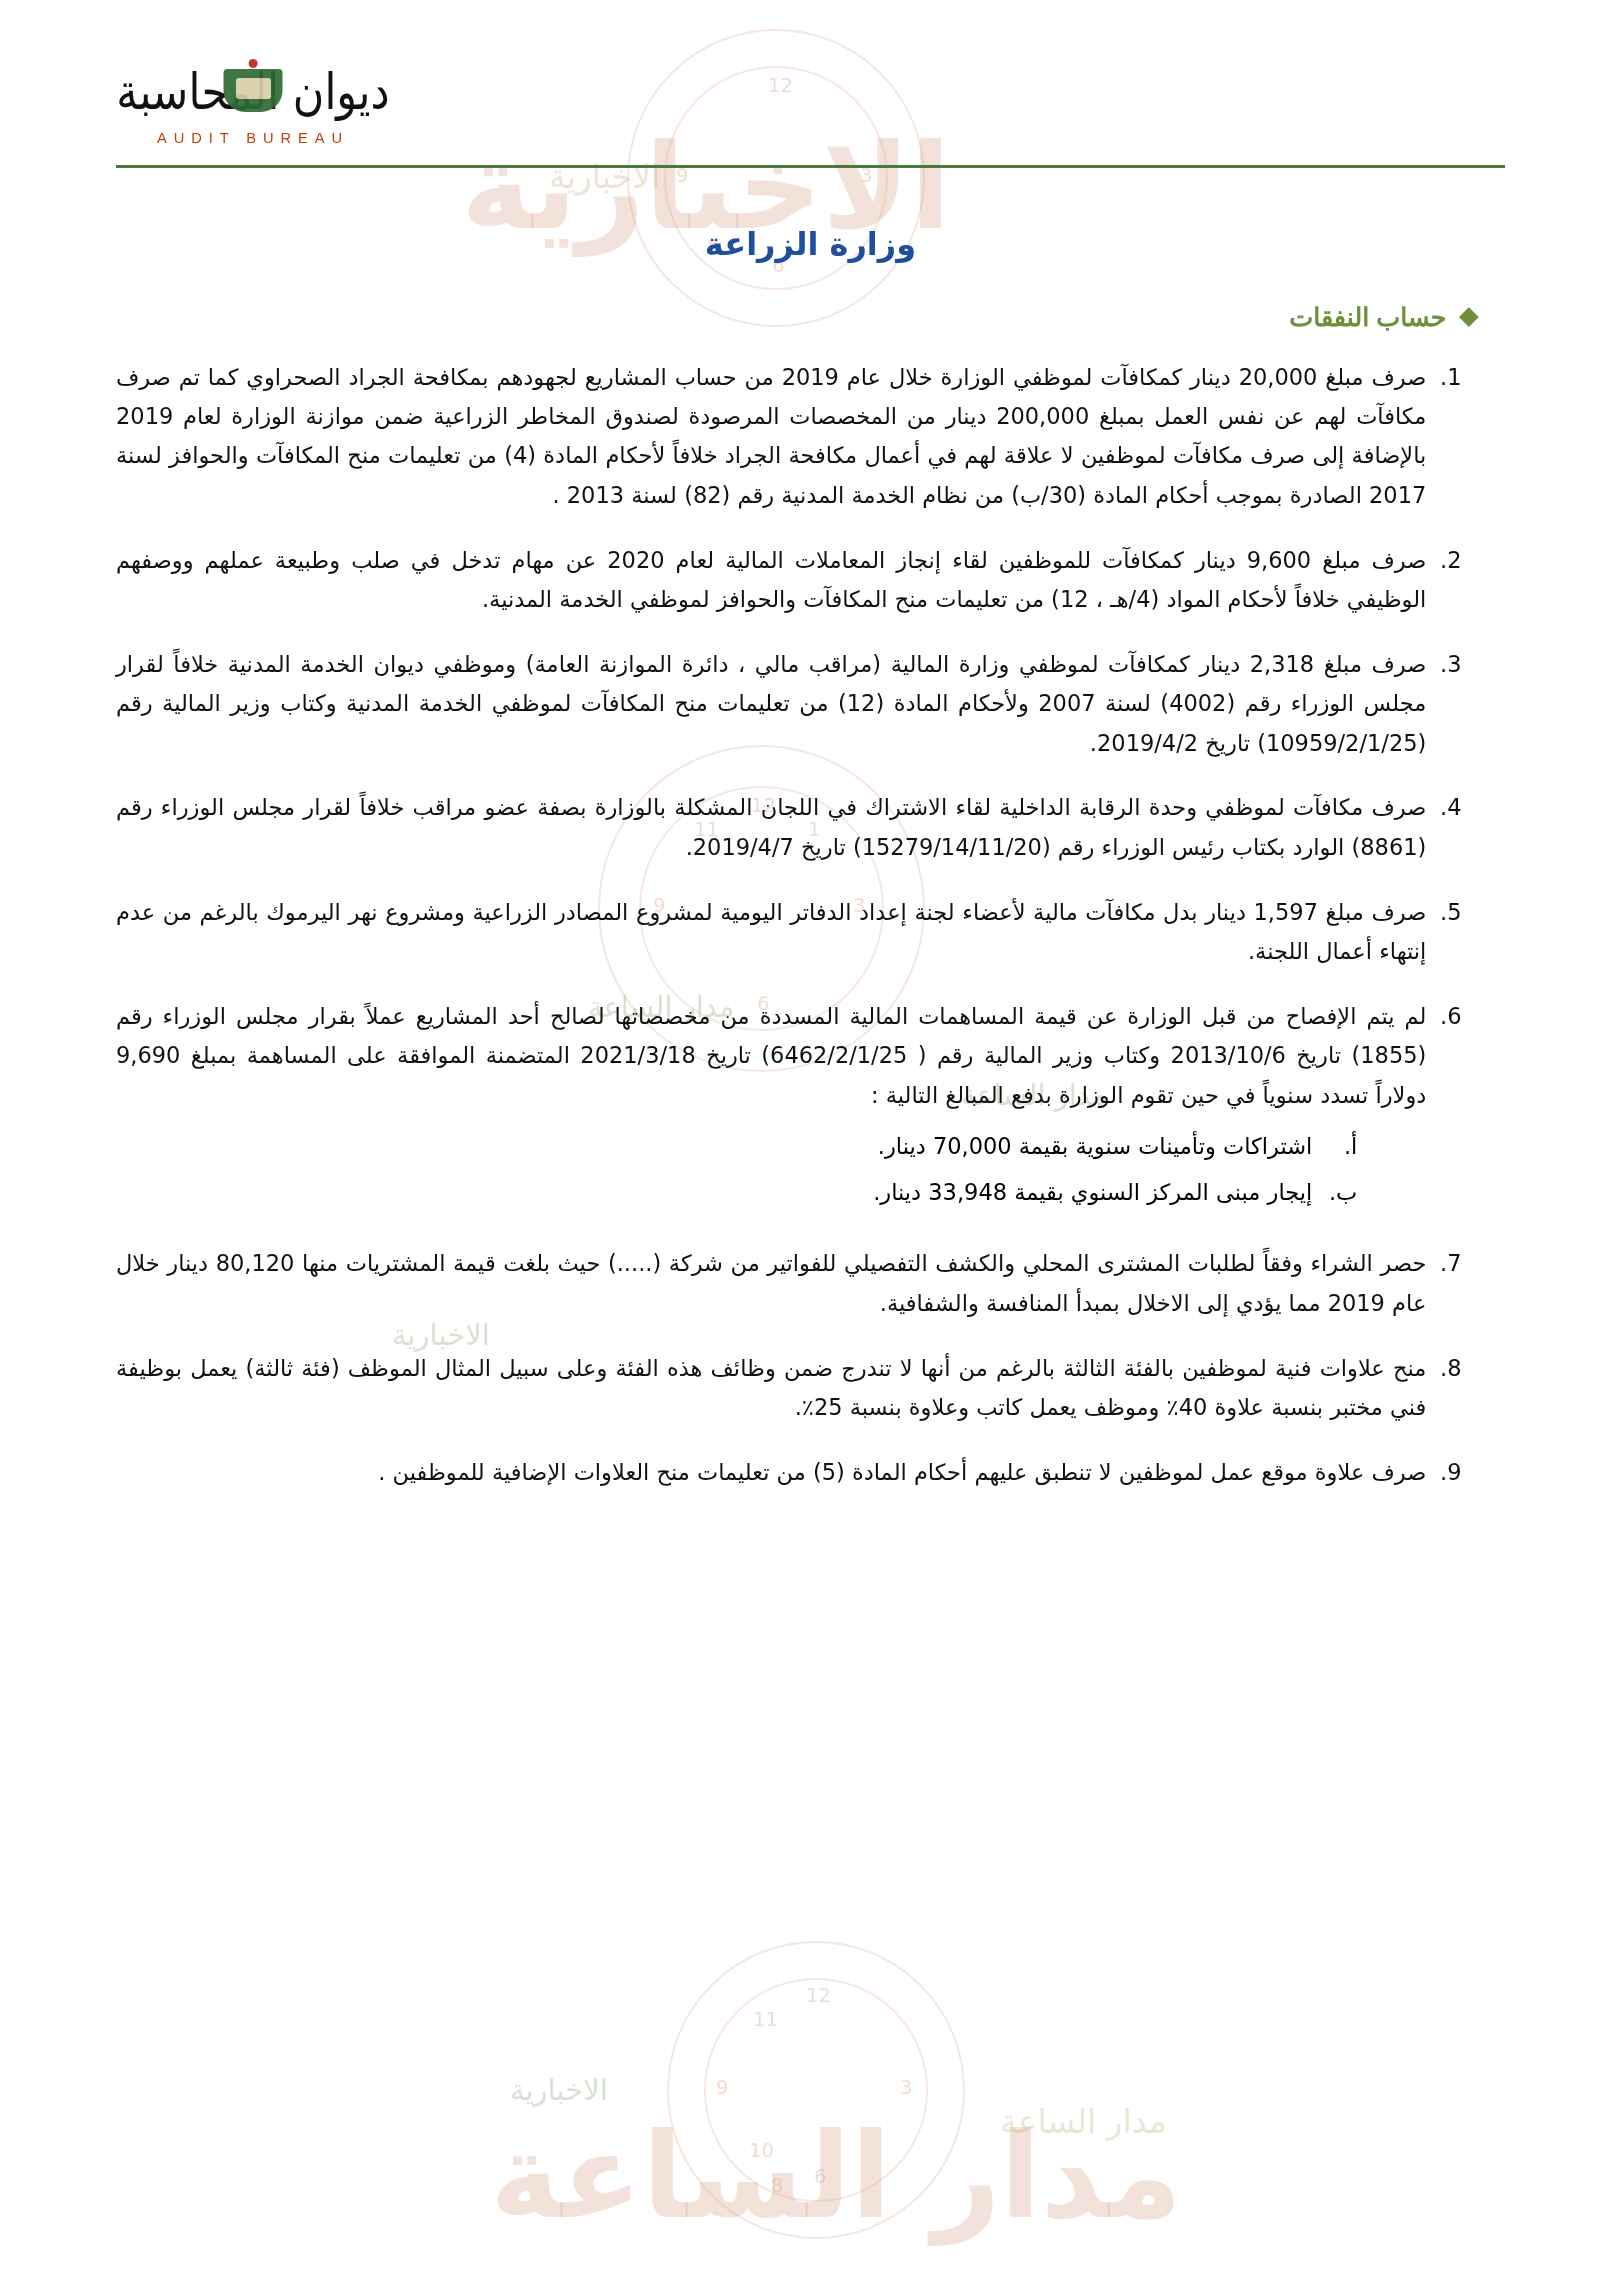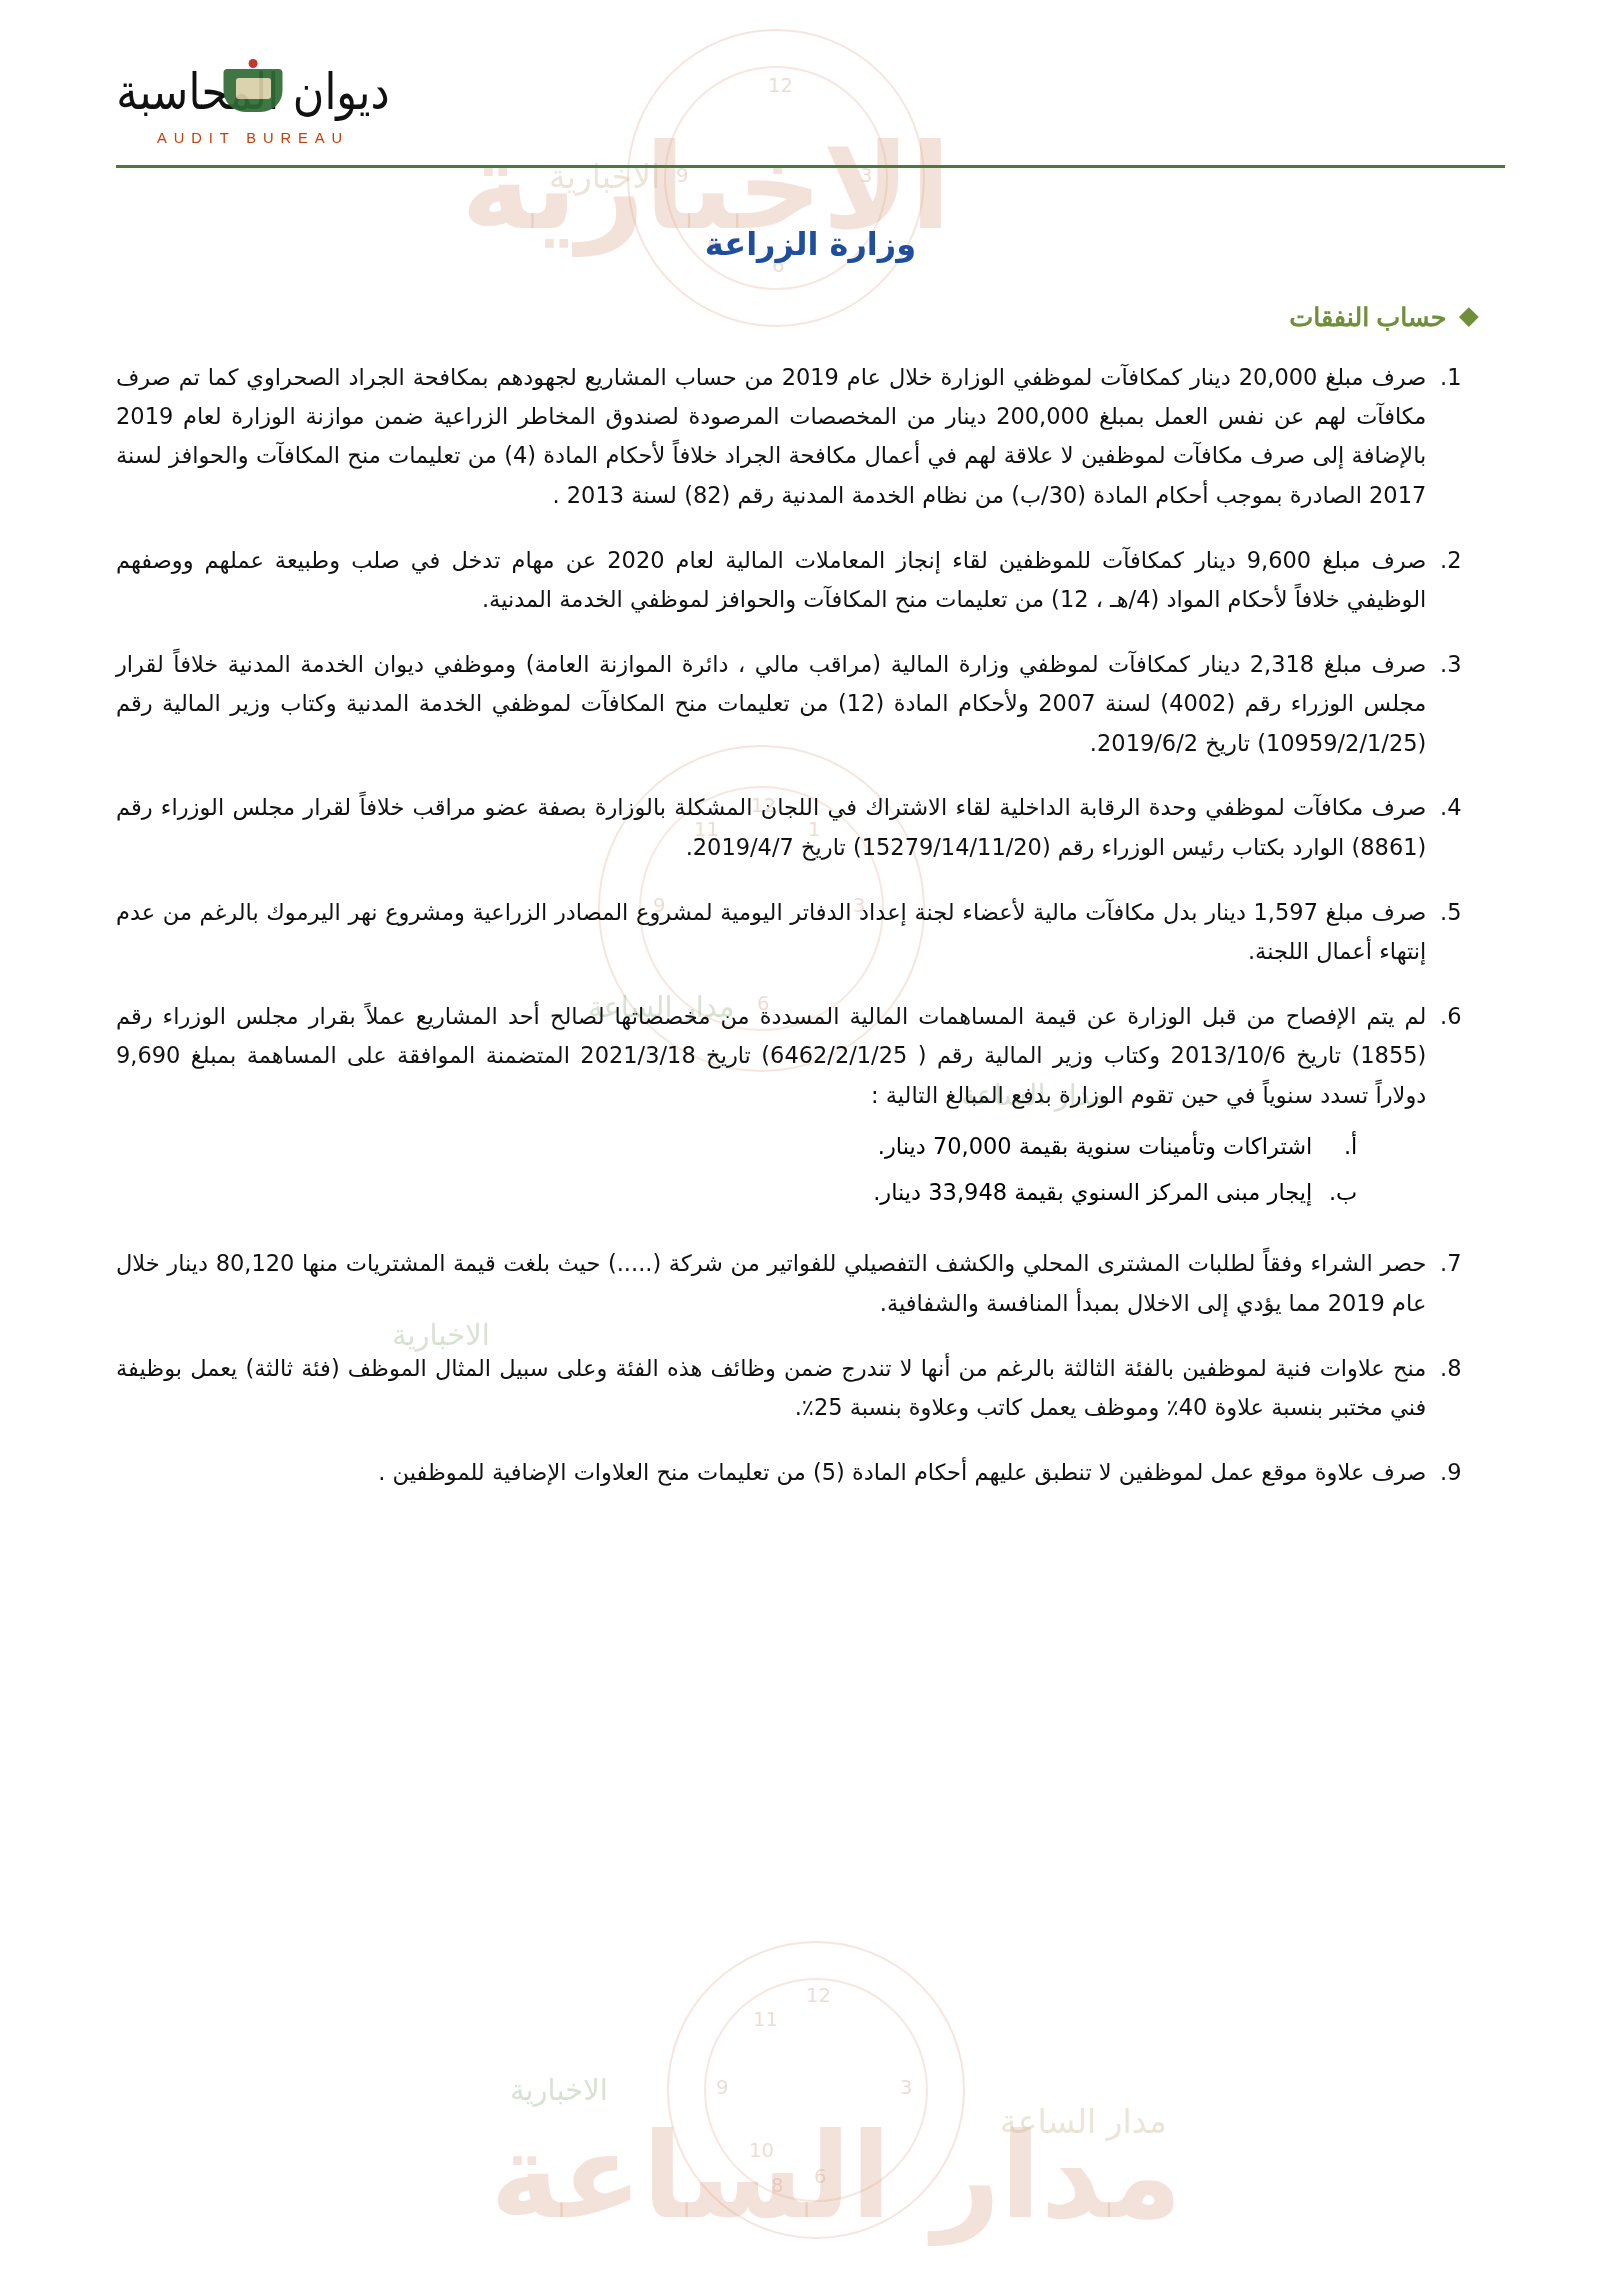--- a/index.html
+++ b/index.html
@@ -326,21 +326,21 @@
         <span class="txt">صرف مبلغ 20,000 دينار كمكافآت لموظفي الوزارة خلال عام 2019 من حساب المشاريع لجهودهم بمكافحة الجراد الصحراوي كما تم صرف مكافآت لهم عن نفس العمل بمبلغ 200,000 دينار من المخصصات المرصودة لصندوق المخاطر الزراعية ضمن موازنة الوزارة لعام 2019 بالإضافة إلى صرف مكافآت لموظفين لا علاقة لهم في أعمال مكافحة الجراد خلافاً لأحكام المادة (4) من تعليمات منح المكافآت والحوافز لسنة 2017 الصادرة بموجب أحكام المادة (30/ب) من نظام الخدمة المدنية رقم (82) لسنة 2013 .</span>
       </li>
 
       <li>
         <span class="num">2.</span>
         <span class="txt">صرف مبلغ 9,600 دينار كمكافآت للموظفين لقاء إنجاز المعاملات المالية لعام 2020 عن مهام تدخل في صلب وطبيعة عملهم ووصفهم الوظيفي خلافاً لأحكام المواد (4/هـ ، 12) من تعليمات منح المكافآت والحوافز لموظفي الخدمة المدنية.</span>
       </li>
 
       <li>
         <span class="num">3.</span>
-        <span class="txt">صرف مبلغ 2,318 دينار كمكافآت لموظفي وزارة المالية (مراقب مالي ، دائرة الموازنة العامة) وموظفي ديوان الخدمة المدنية خلافاً لقرار مجلس الوزراء رقم (4002) لسنة 2007 ولأحكام المادة (12) من تعليمات منح المكافآت لموظفي الخدمة المدنية وكتاب وزير المالية رقم (10959/2/1/25) تاريخ 2019/6/2.</span>
+        <span class="txt">صرف مبلغ 2,318 دينار كمكافآت لموظفي وزارة المالية (مراقب مالي ، دائرة الموازنة العامة) وموظفي ديوان الخدمة المدنية خلافاً لقرار مجلس الوزراء رقم (4002) لسنة 2007 ولأحكام المادة (12) من تعليمات منح المكافآت لموظفي الخدمة المدنية وكتاب وزير المالية رقم (10959/2/1/25) تاريخ 2019/4/2.</span>
       </li>
 
       <li>
         <span class="num">4.</span>
         <span class="txt">صرف مكافآت لموظفي وحدة الرقابة الداخلية لقاء الاشتراك في اللجان المشكلة بالوزارة بصفة عضو مراقب خلافاً لقرار مجلس الوزراء رقم (8861) الوارد بكتاب رئيس الوزراء رقم (15279/14/11/20) تاريخ 2019/4/7.</span>
       </li>
 
       <li>
         <span class="num">5.</span>
         <span class="txt">صرف مبلغ 1,597 دينار بدل مكافآت مالية لأعضاء لجنة إعداد الدفاتر اليومية لمشروع المصادر الزراعية ومشروع نهر اليرموك بالرغم من عدم إنتهاء أعمال اللجنة.</span>

